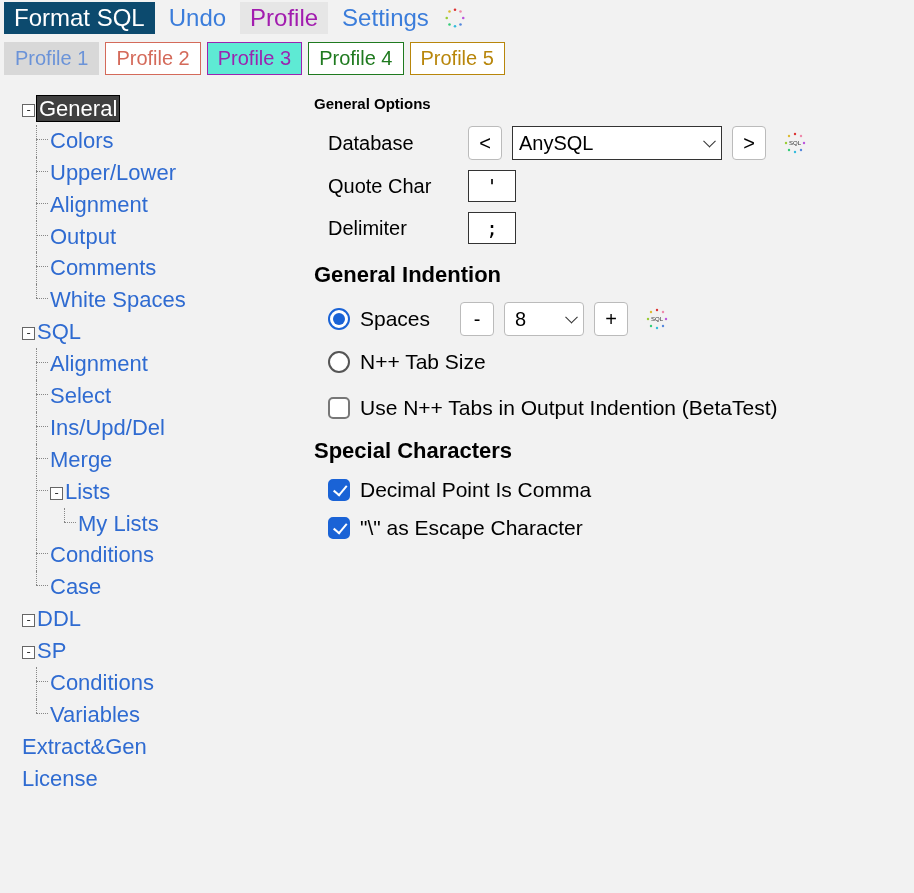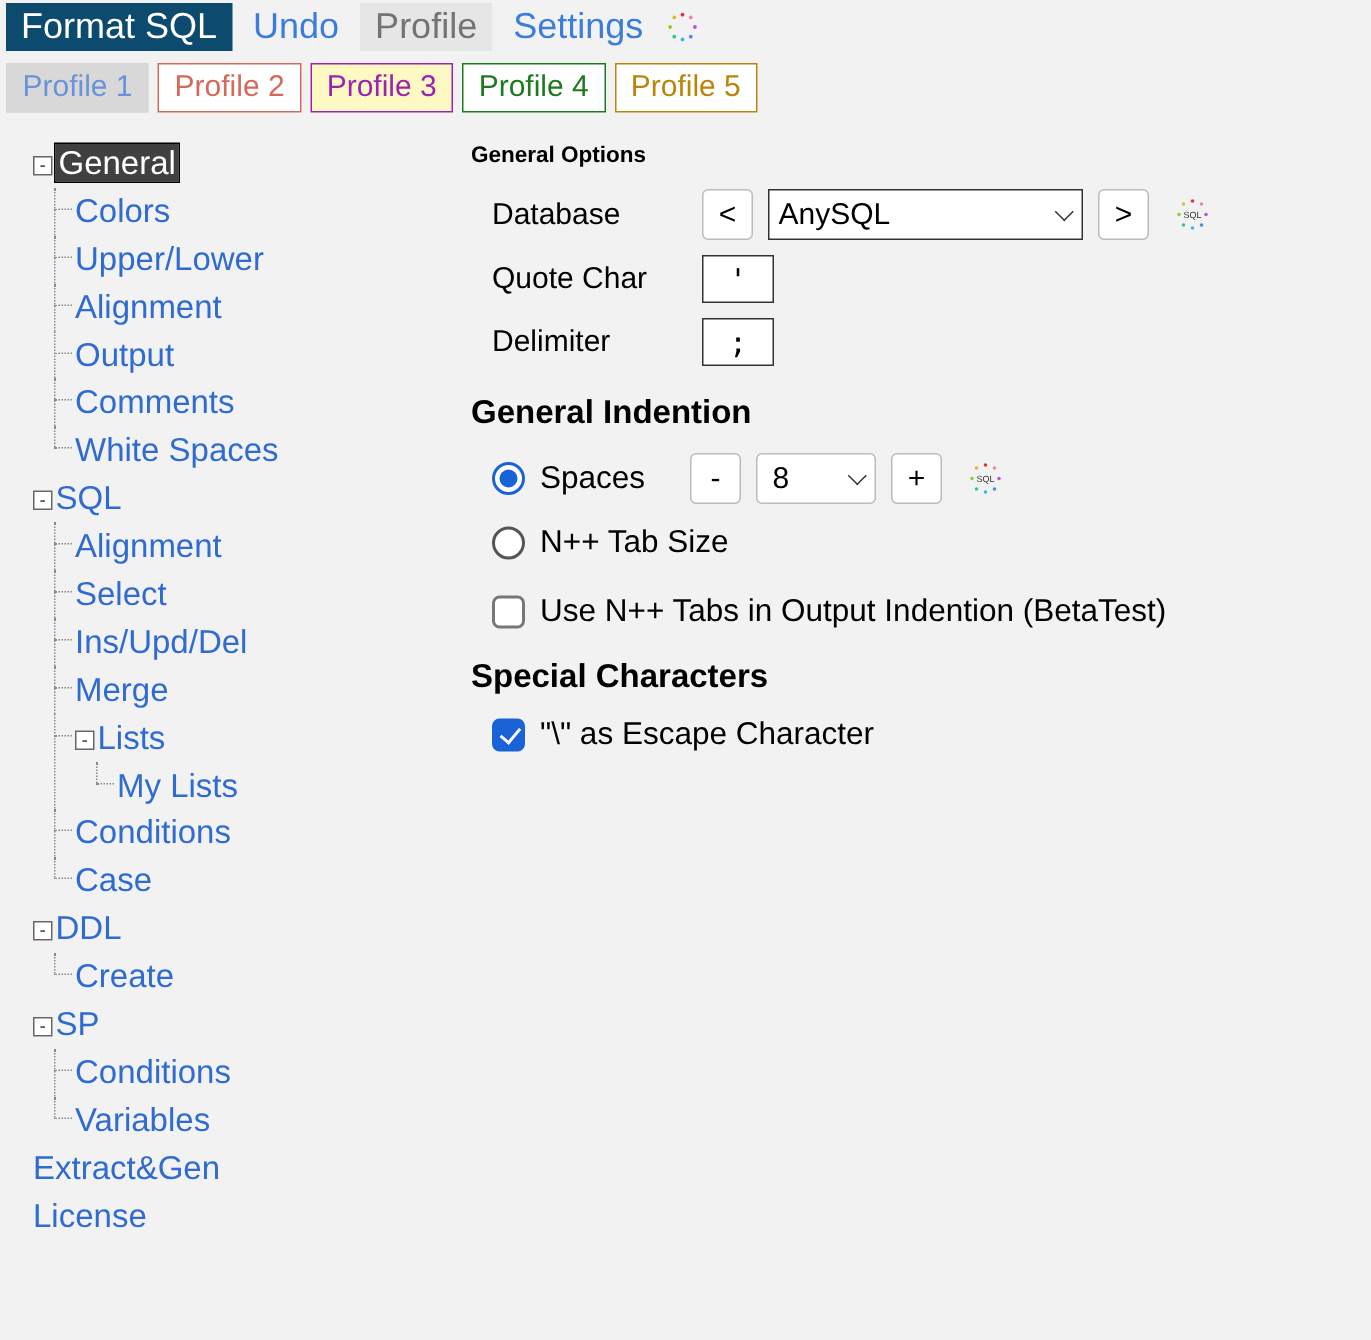--- a/index.html
+++ b/index.html
@@ -26,21 +26,21 @@
   }
   .btn-primary {
     background: #0c4a6e;
     color: #fff;
   }
   .btn-link {
     color: #3b7ddb;
     background: transparent;
   }
   .btn-link-highlight {
-    color: #737373;
+    color: #a21caf;
     background: #e6e6e6;
   }
   .sql-halo {
     width: 24px;
     height: 24px;
     display: flex;
     align-items: center;
     justify-content: center;
     cursor: pointer;
   }
@@ -58,21 +58,21 @@
     gap: 6px;
     padding: 6px 4px 10px 4px;
   }
   .profile-tab {
     font-size: 20px;
     padding: 4px 10px;
     cursor: pointer;
   }
   .profile-1 { background: #d8d8d8; color: #6b93d8; border: 1px solid #d8d8d8;}
   .profile-2 { color: #d46a5a; border: 1px solid #d46a5a; background: #fff;}
-  .profile-3 { color: #9b24b0; border: 1px solid #9b24b0; background: #fef9c3;}
+  .profile-3 { color: #9b24b0; border: 1px solid #9b24b0; background: #5eead4;}
   .profile-4 { color: #1f7a1f; border: 1px solid #1f7a1f; background: #fff;}
   .profile-5 { color: #b8860b; border: 1px solid #b8860b; background: #fff;}
   
   .body-area {
     display: flex;
     padding: 8px 4px 0 4px;
   }
   .tree {
     width: 280px;
     font-size: 22px;
@@ -308,23 +308,20 @@
             <ul>
               <li><span class="node">My Lists</span></li>
             </ul>
           </li>
           <li><span class="node">Conditions</span></li>
           <li><span class="node">Case</span></li>
         </ul>
       </li>
       <li>
         <span class="exp">-</span><span class="node">DDL</span>
-        <ul>
-          <li><span class="node">Create</span></li>
-        </ul>
       </li>
       <li>
         <span class="exp">-</span><span class="node">SP</span>
         <ul>
           <li><span class="node">Conditions</span></li>
           <li><span class="node">Variables</span></li>
         </ul>
       </li>
       <li><span class="node">Extract&amp;Gen</span></li>
       <li><span class="node">License</span></li>
@@ -404,19 +401,23 @@
       <span>N++ Tab Size</span>
     </div>
 
     <div class="check-row" style="margin-top:22px">
       <span class="checkbox"></span>
       <span>Use N++ Tabs in Output Indention (BetaTest)</span>
     </div>
 
     <h3>Special Characters</h3>
 
+    <div class="check-row">
+      <span class="checkbox checked"></span>
+      <span>Decimal Point Is Comma</span>
+    </div>
 
     <div class="check-row">
       <span class="checkbox checked"></span>
       <span>"\" as Escape Character</span>
     </div>
   </div>
 </div>
 
 </body></html>

